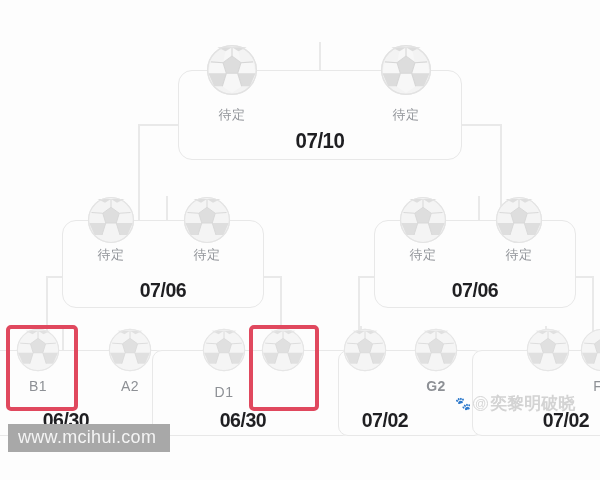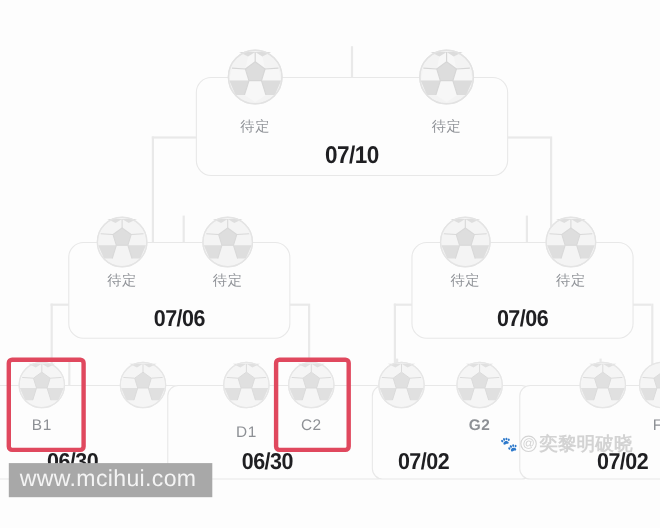--- a/index.html
+++ b/index.html
@@ -80,21 +80,21 @@
     font-size:17px;
     padding:3px 10px 4px 12px;
     letter-spacing:.3px;
     z-index:20;
   }
   .wm-site {
     position:absolute;
     left:8px; bottom:28px;
     background:#a8a8a8;
     color:#f4f4f4;
-    font-size:21px;
+    font-size:18px;
     padding:3px 14px 4px 10px;
     letter-spacing:.3px;
     z-index:20;
   }
   .wm-baidu {
     position:absolute;
     left:455px; top:392px;
     z-index:19;
     display:flex;
     align-items:center;
@@ -325,20 +325,21 @@
         <line x1="32" y1="15" x2="32" y2="4"></line>
         <line x1="43" y1="23" x2="58" y2="22"></line>
         <line x1="21" y1="23" x2="6" y2="22"></line>
         <line x1="39" y1="36" x2="44" y2="52"></line>
         <line x1="25" y1="36" x2="20" y2="52"></line>
       </g>
       <circle cx="32" cy="32" r="30" fill="none" stroke="#e6e6e6" stroke-width="1.6"></circle>
     </svg>
   </div>
   <div class="team" style="left:-2px;top:378px;width:80px;">B1</div>
+  <div class="team" style="left:90px;top:378px;width:80px;">A2</div>
   <div class="date small" style="left:6px;top:408px;width:120px;">06/30</div>
 
   <div class="match r1" style="left:152px;top:350px;width:200px;height:86px;"></div>
   <div class="ball" style="left:202px;top:328px;width:44px;height:44px;">
     <svg viewBox="0 0 64 64">
       <circle cx="32" cy="32" r="30" fill="#f5f5f5" stroke="#eaeaea" stroke-width="1.4"></circle>
       <polygon points="32,15 43,23 39,36 25,36 21,23" fill="#e0e0e0"></polygon>
       <polygon points="39,36 61,36 54,52 44,52" fill="#e0e0e0"></polygon>
       <polygon points="25,36 20,52 10,52 3,36" fill="#e0e0e0"></polygon>
       <polygon points="32,4 24,9 14,4" fill="#e0e0e0"></polygon>
@@ -367,21 +368,20 @@
         <line x1="32" y1="15" x2="32" y2="4"></line>
         <line x1="43" y1="23" x2="58" y2="22"></line>
         <line x1="21" y1="23" x2="6" y2="22"></line>
         <line x1="39" y1="36" x2="44" y2="52"></line>
         <line x1="25" y1="36" x2="20" y2="52"></line>
       </g>
       <circle cx="32" cy="32" r="30" fill="none" stroke="#e6e6e6" stroke-width="1.6"></circle>
     </svg>
   </div>
   <div class="team" style="left:184px;top:384px;width:80px;">D1</div>
-  <div class="team" style="left:243px;top:378px;width:80px;">C2</div>
   <div class="date small" style="left:183px;top:408px;width:120px;">06/30</div>
 
   <div class="match r1" style="left:338px;top:350px;width:146px;height:86px;"></div>
   <div class="ball" style="left:343px;top:328px;width:44px;height:44px;">
     <svg viewBox="0 0 64 64">
       <circle cx="32" cy="32" r="30" fill="#f5f5f5" stroke="#eaeaea" stroke-width="1.4"></circle>
       <polygon points="32,15 43,23 39,36 25,36 21,23" fill="#e0e0e0"></polygon>
       <polygon points="39,36 61,36 54,52 44,52" fill="#e0e0e0"></polygon>
       <polygon points="25,36 20,52 10,52 3,36" fill="#e0e0e0"></polygon>
       <polygon points="32,4 24,9 14,4" fill="#e0e0e0"></polygon>

